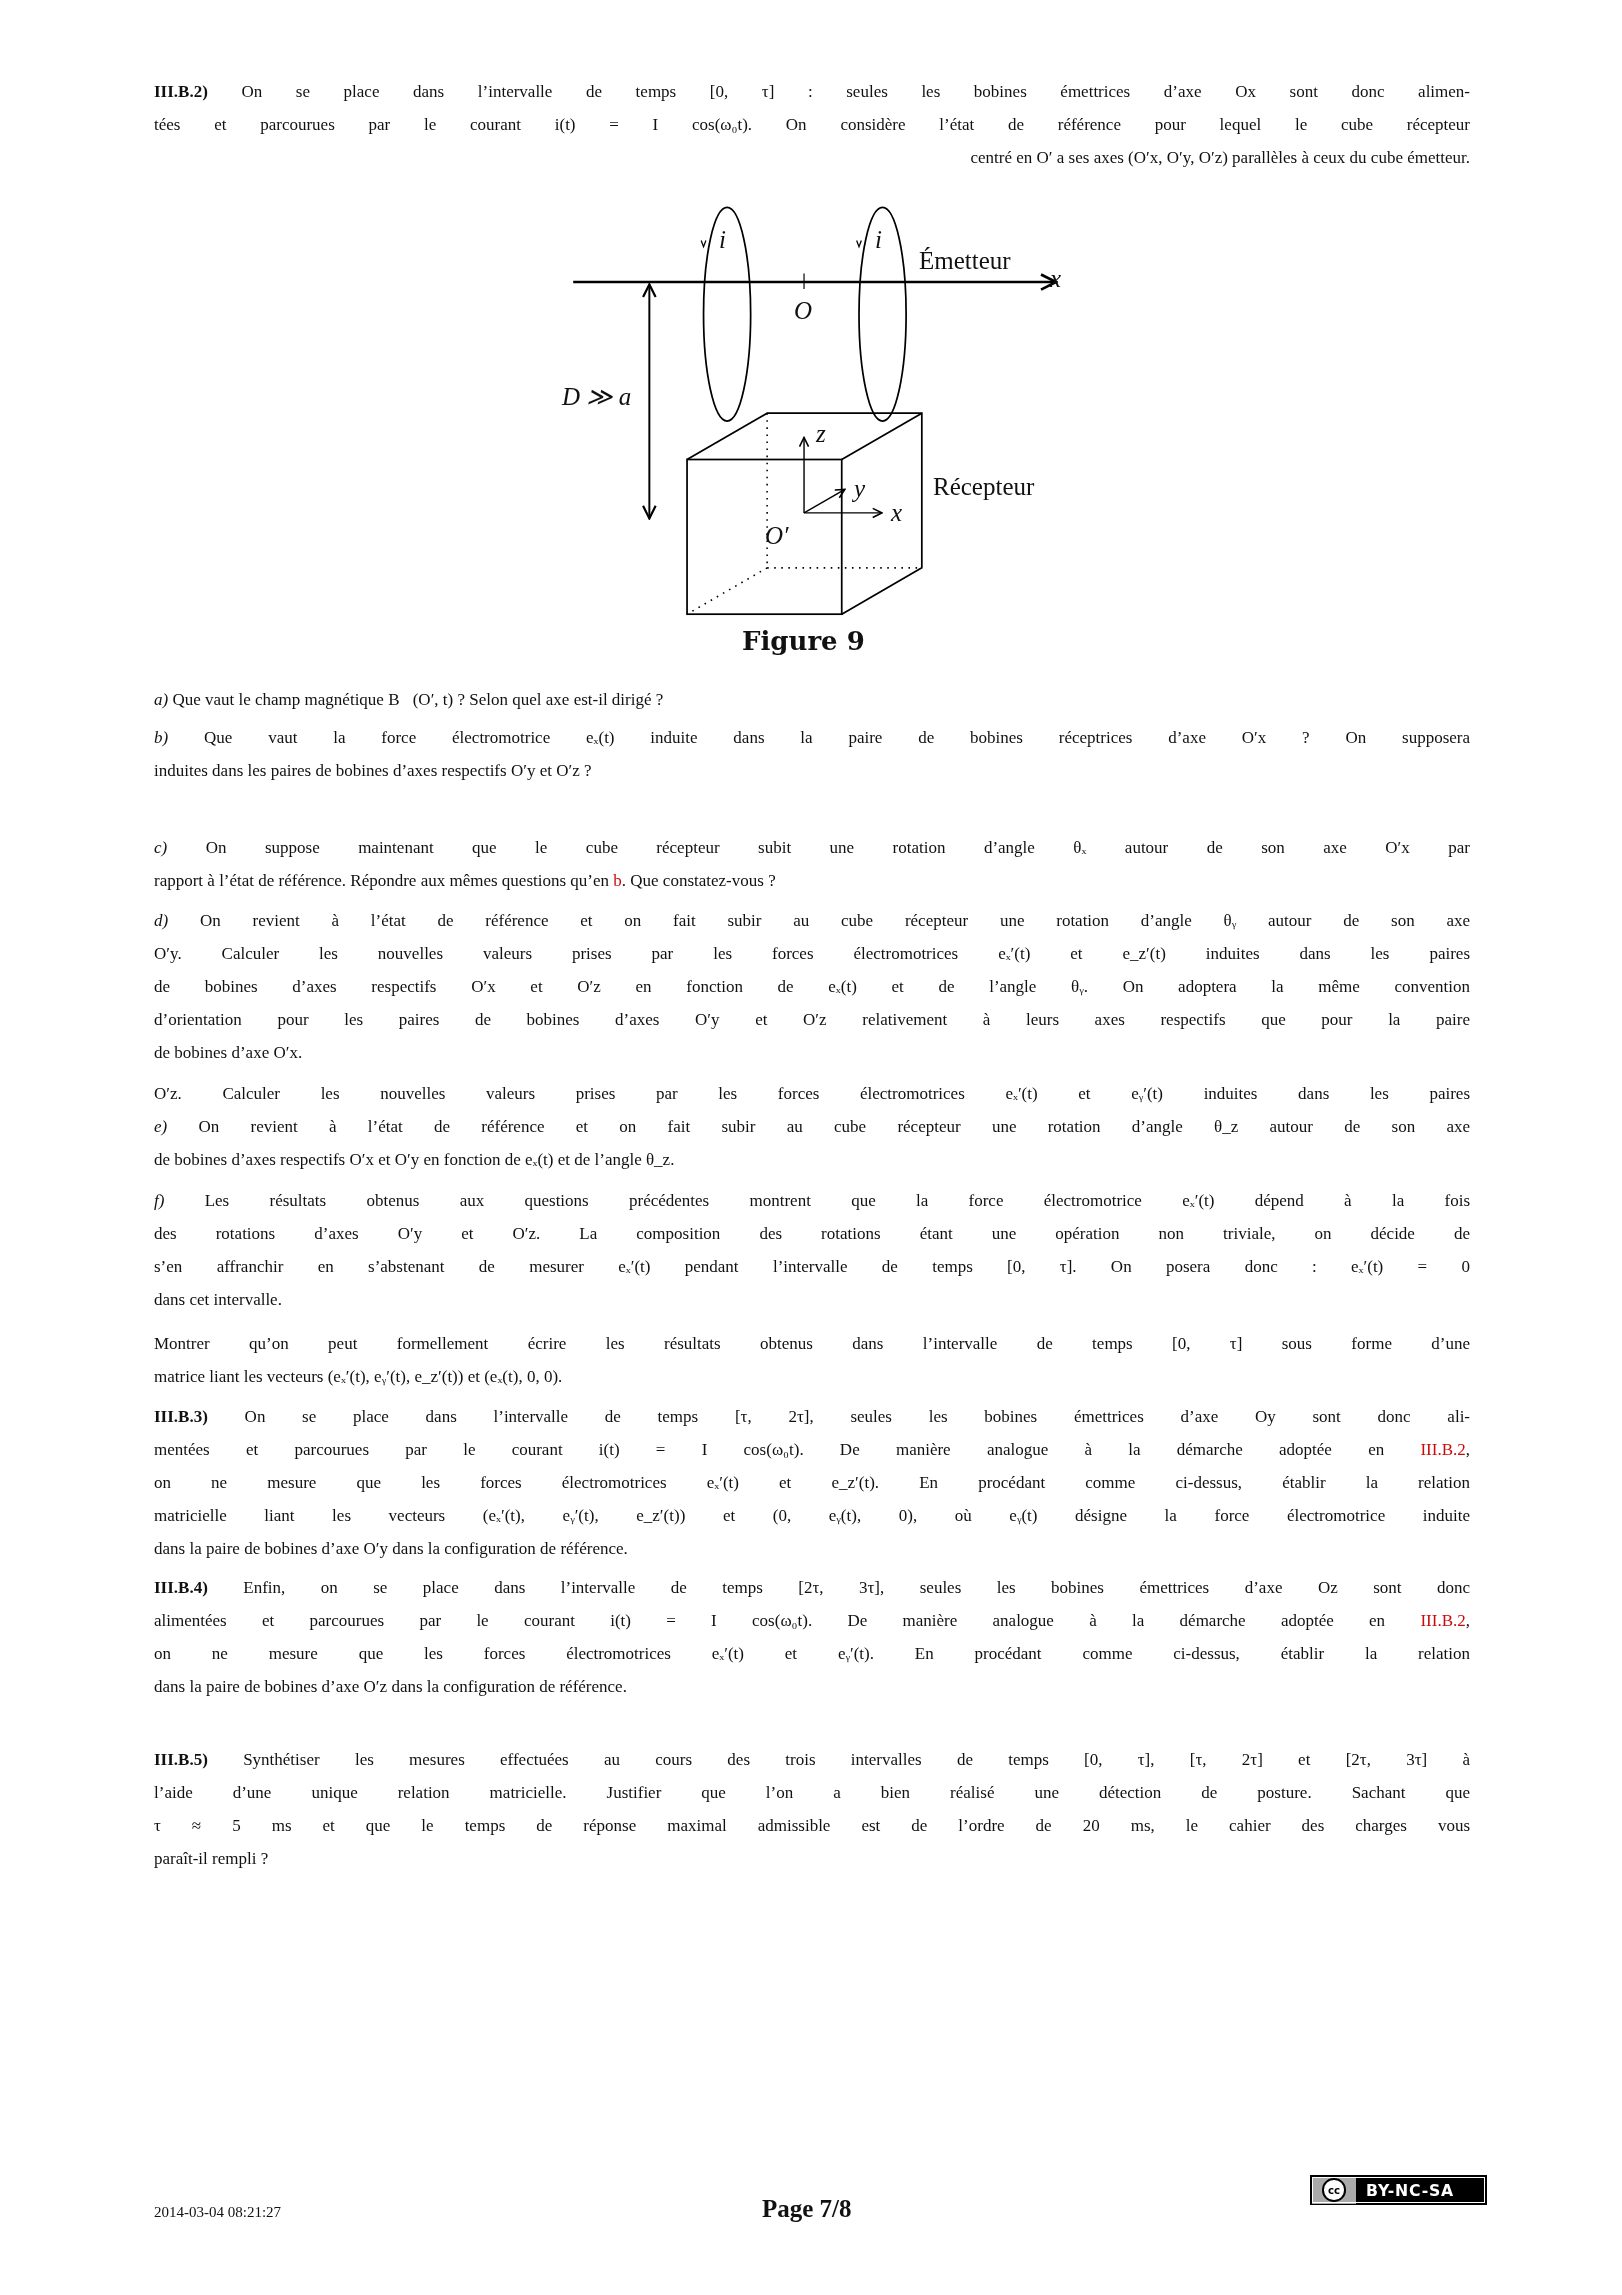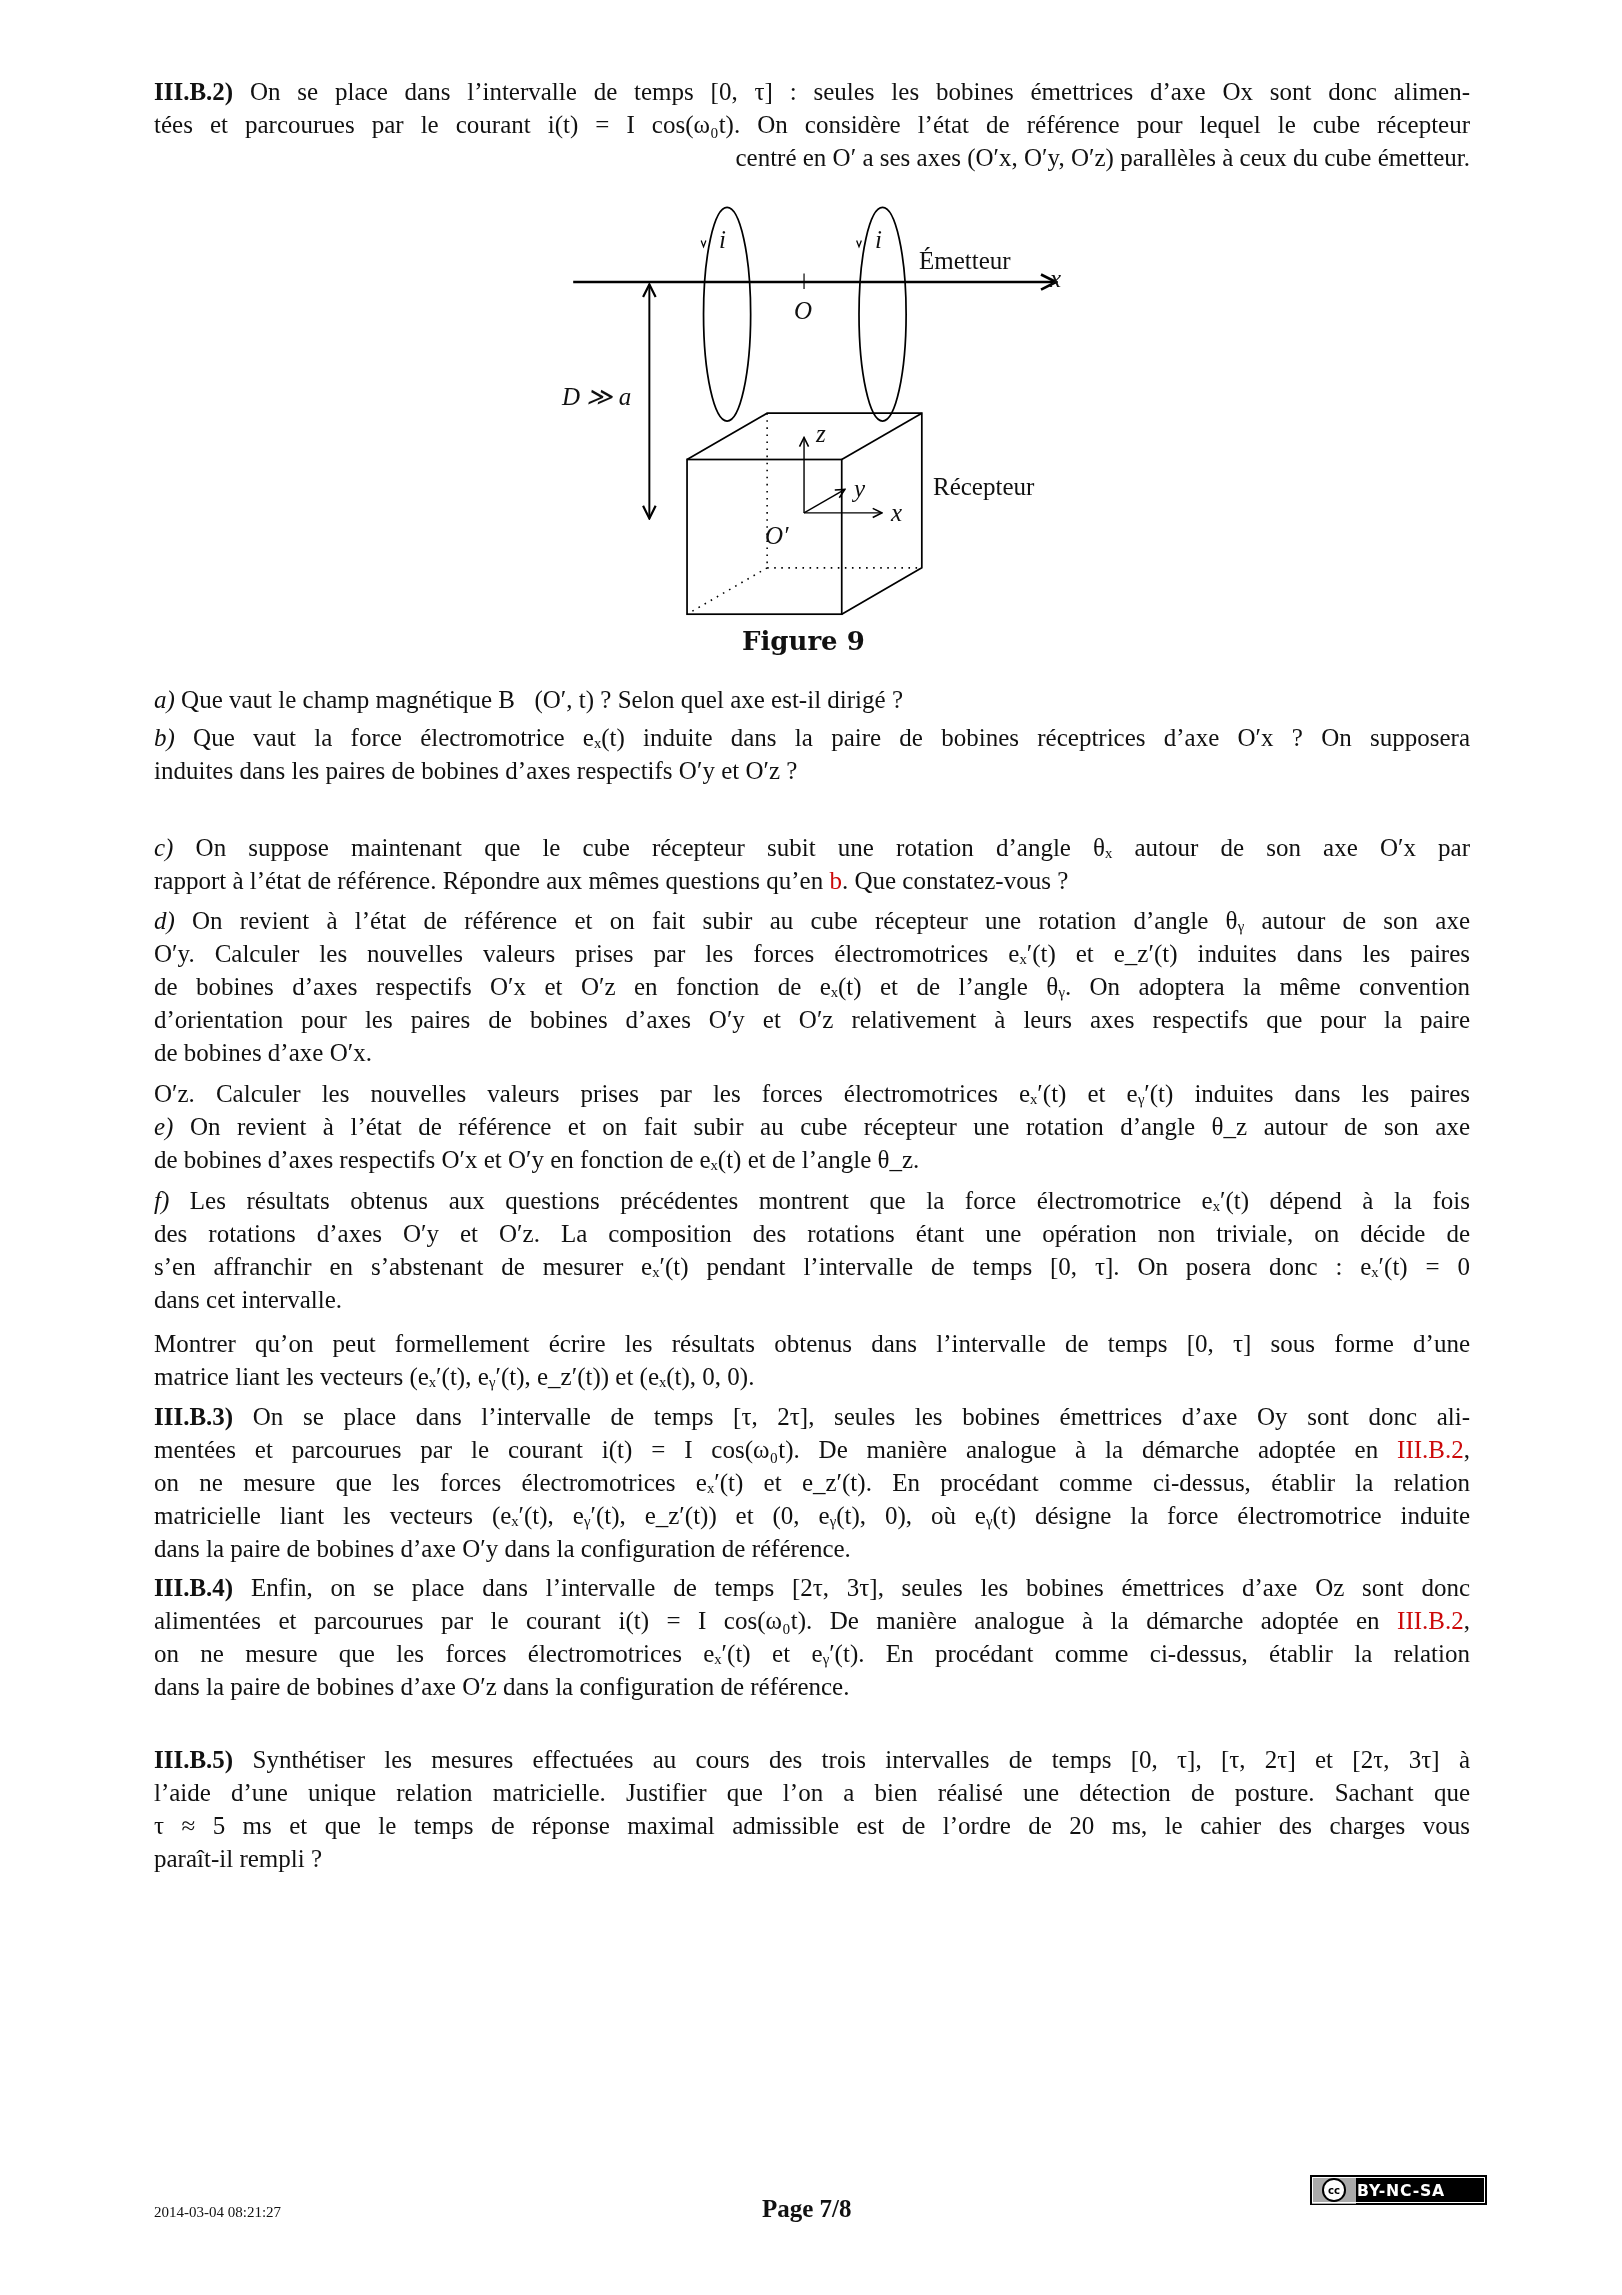--- a/index.html
+++ b/index.html
@@ -1,37 +1,37 @@
 <!DOCTYPE html>
 <html style="font-size:12.6px"><head>
 <meta charset="utf-8">
 <style>
   html, body { margin: 0; padding: 0; background: #ffffff; }
   body { width: 1623px; height: 2295px; position: relative; overflow: hidden;
          font-family: "Liberation Serif", "DejaVu Serif", serif; color: #111; }
   .page { position: absolute; left: 154px; top: 0; width: 1316px; }
-  .para { position: absolute; left: 0; width: 1316px; font-size: 25px; line-height: 33px;
+  .para { position: absolute; left: 0; width: 1316px; font-size: 17px; line-height: 33px;
           text-align: justify; }
   .para b.head { font-weight: bold; }
   .q { font-style: italic; }
   .link { color: #cc0a0a; }
   .figure { position: absolute; left: 0; top: 0; width: 1623px; height: 707px; pointer-events: none; }
   .figlabel { position: absolute; font-size: 25px; font-family: "Liberation Serif", serif; }
   .figlabel.it { font-style: italic; }
   .caption { position: absolute; left: 742px; top: 626px; font-size: 26px; font-weight: bold;
              font-family: "DejaVu Serif", serif; }
   .footer-date { position: absolute; left: 154px; top: 2204px; font-size: 15px; }
   .footer-page { position: absolute; left: 762px; top: 2195px; font-size: 25px; font-weight: bold; }
   .cc-badge { position: absolute; left: 1294px; top: 2175px; width: 177px; height: 30px;
               background: #000; border: 2.4px solid #000; outline: 1.6px solid #fff; outline-offset: -3.9px;
               display: flex; align-items: center; box-sizing: border-box; margin-left: 16px; }
   .cc-circle { width: 44px; height: 27px; background: #aaa; display: flex; align-items: center; justify-content: center; }
   .cc-circle span { width: 23.6px; height: 23.6px; border-radius: 50%; background: #fff; border: 2.4px solid #000; box-sizing: border-box;
                     font-family: "DejaVu Sans", sans-serif; font-weight: bold; font-size: 10.2px; display: flex; align-items: center; justify-content: center; color: #000; }
-  .cc-text { color: #fff; font-family: "DejaVu Sans", sans-serif; font-weight: bold; font-size: 15.7px; padding-left: 1px; letter-spacing: 0.8px; }
+  .cc-text { color: #fff; font-family: "DejaVu Sans", sans-serif; font-weight: bold; font-size: 15.7px; padding-left: 10px; letter-spacing: 0.8px; }
 </style>
 </head>
 <body>
 
 <div class="page">
 
   <div class="para" style="top:75px">
     <div style="text-align:justify;text-align-last:justify">
       <b class="head">III.B.2)</b>
       <span>On se place dans l’intervalle de temps [0, τ] : seules les bobines émettrices d’axe Ox sont donc alimen-</span>

